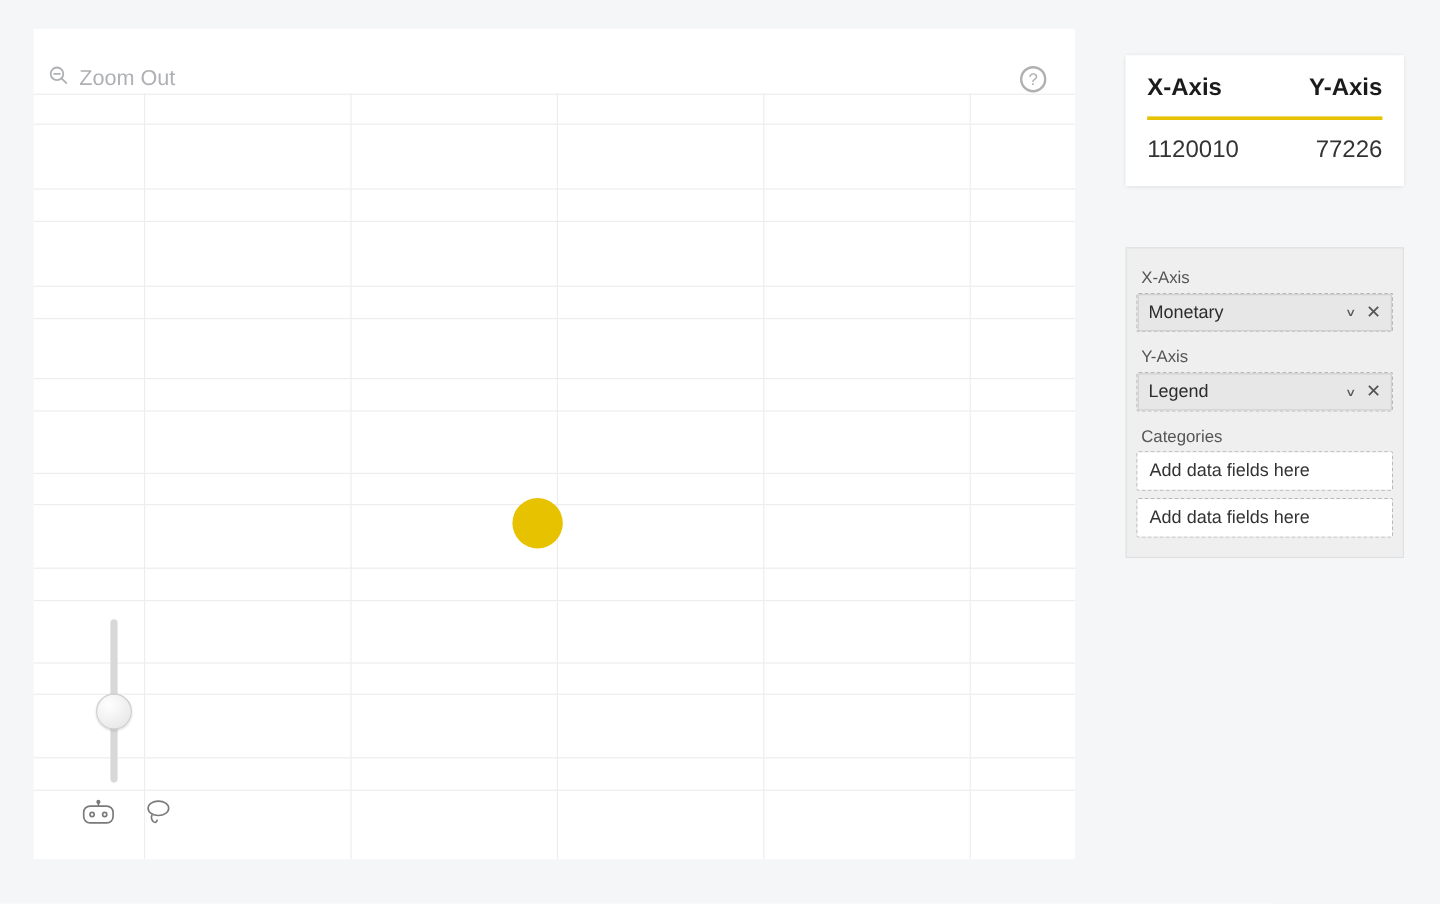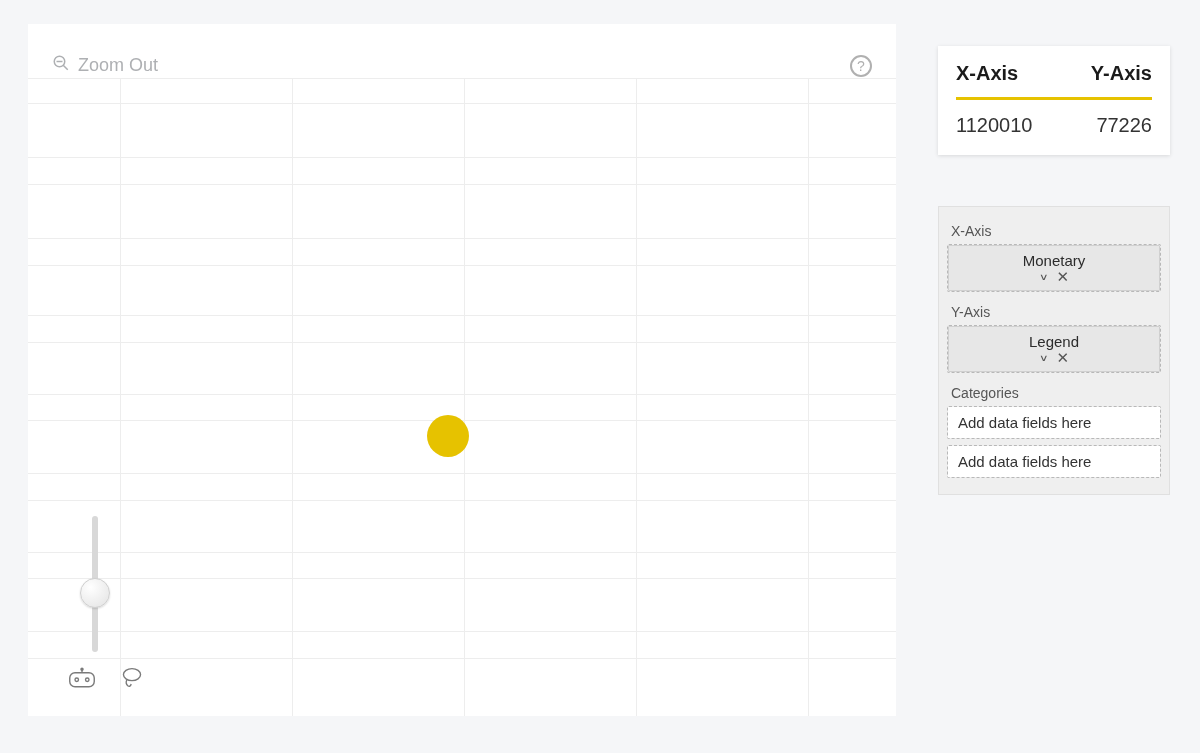--- a/index.html
+++ b/index.html
@@ -19,21 +19,21 @@
       position: absolute;
       left: 28px;
       top: 24px;
       width: 868px;
       height: 692px;
       background: #ffffff;
     }
     .chart-header {
       position: absolute;
       top: 30px;
-      left: 24px;
+      left: 12px;
       right: 24px;
       display: flex;
       align-items: center;
       justify-content: space-between;
       z-index: 5;
     }
     .zoom-out {
       display: flex;
       align-items: center;
       gap: 8px;
@@ -181,21 +181,20 @@
     .field-pill {
       background: #e7e7e7;
       border: 1px solid #d0d0d0;
       border-radius: 1px;
       display: flex;
       align-items: center;
       justify-content: space-between;
       padding: 6px 8px;
       font-size: 15px;
       color: #2c2c2c;
-      flex-direction: column;
     }
     .pill-controls {
       display: flex;
       gap: 8px;
       color: #555;
       align-items: center;
     }
     .pill-controls span {
       cursor: pointer;
     }

